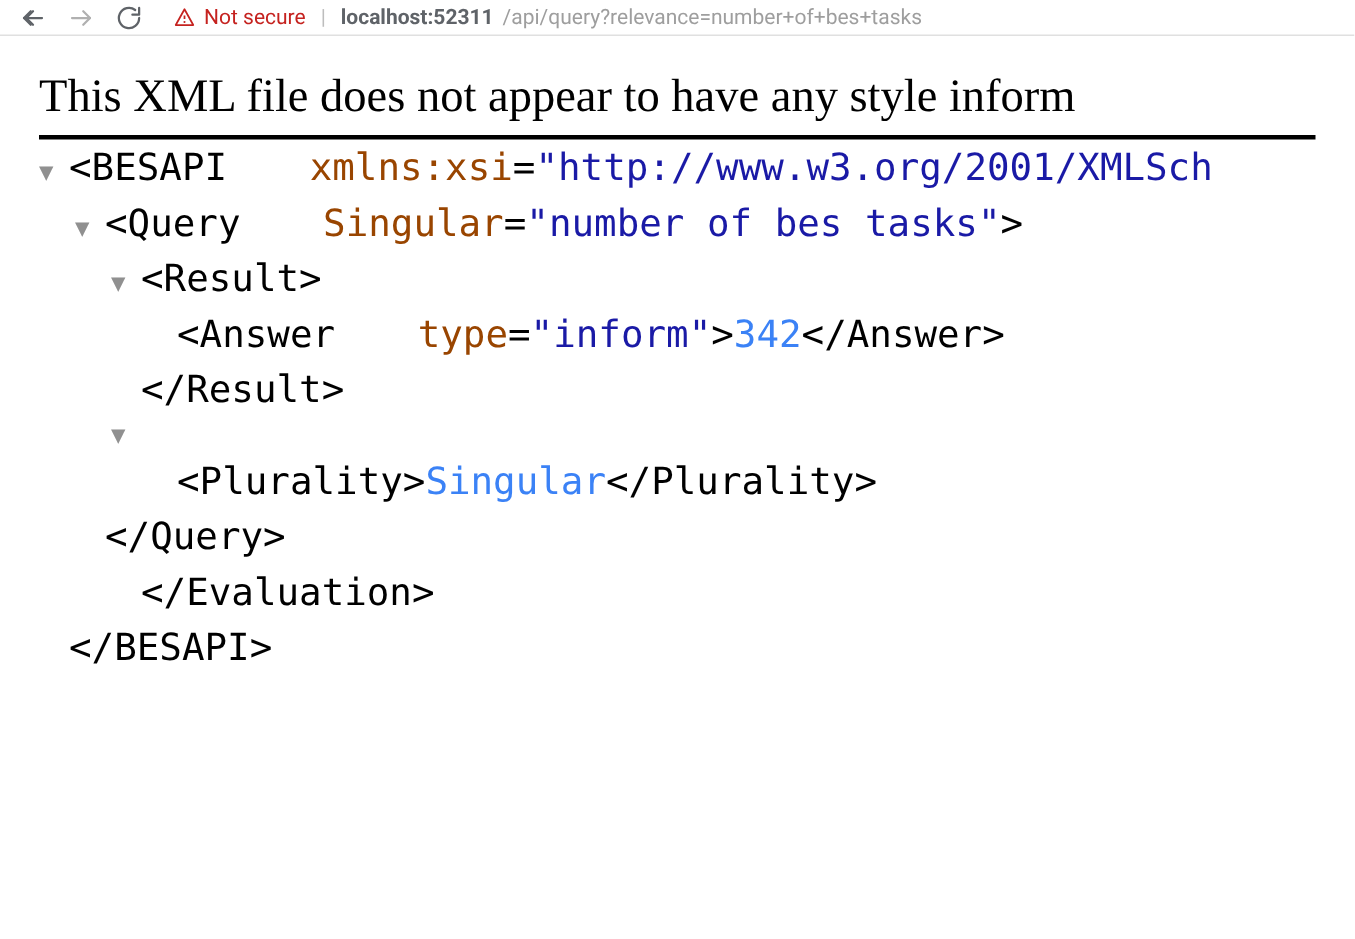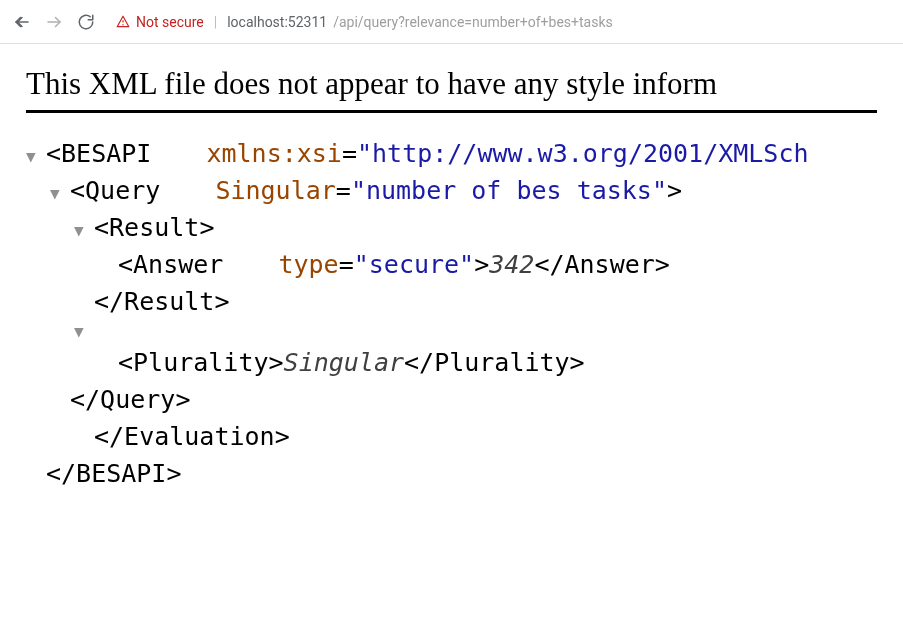--- a/index.html
+++ b/index.html
@@ -9,21 +9,21 @@
     }
     body {
       font-family: -apple-system, BlinkMacSystemFont, "Segoe UI", Roboto, sans-serif;
       background: #ffffff;
       width: 903px;
       overflow: hidden;
     }
     .browser-bar {
       display: flex;
       align-items: center;
-      height: 44px;
+      height: 24px;
       padding: 0 8px;
       border-bottom: 1px solid #e0e0e0;
       background: #ffffff;
       gap: 4px;
     }
     .nav-btn {
       width: 28px;
       height: 28px;
       display: flex;
       align-items: center;
@@ -51,34 +51,34 @@
     .not-secure {
       color: #c5221f;
       font-size: 14px;
     }
     .url-sep {
       color: #bdbdbd;
       margin: 0 4px;
     }
     .url-host {
       color: #5f6368;
+      font-weight: bold;
     }
     .url-path {
       color: #9e9e9e;
     }
     .content {
       padding: 22px 26px;
     }
     .banner {
       font-family: "Times New Roman", Times, serif;
       font-size: 31px;
       color: #000;
       padding-bottom: 8px;
       border-bottom: 3px solid #000;
-      margin-bottom: 22px;
       white-space: nowrap;
       overflow: hidden;
     }
     .xml {
       font-family: "Lucida Console", Consolas, Monaco, monospace;
       font-size: 25px;
       line-height: 1.48;
       white-space: nowrap;
       overflow: hidden;
     }
@@ -97,21 +97,21 @@
     .twisty-space {
       display: inline-block;
       width: 20px;
     }
     .ind1 { padding-left: 24px; }
     .ind2 { padding-left: 48px; }
     .ind3 { padding-left: 72px; }
     .tag { color: #000000; }
     .attr-name { color: #994500; margin-left: 40px; }
     .attr-val { color: #1a1aa6; }
-    .txt { color: #404040; font-style: italic; }
+    .txt { color: #3b82f6; }
   </style>
 </head>
 <body>
 
 <div class="browser-bar">
   <div class="nav-btn">
     <svg width="18" height="18" viewBox="0 0 24 24" fill="none" stroke="currentColor" stroke-width="2" stroke-linecap="round" stroke-linejoin="round">
         <polyline points="15 18 9 12 15 6" transform="translate(-3 0)"></polyline>
         <line x1="4" y1="12" x2="20" y2="12"></line>
         <polyline points="10 6 4 12 10 18"></polyline>
@@ -164,21 +164,21 @@
     </div>
 
     <div class="line ind2">
       <span class="twisty">▼</span>
       <span class="tag">&lt;<span>Result</span>&gt;</span>
     </div>
 
     <div class="line ind3">
       <span class="twisty-space"></span>
       <span>
-        <span class="tag">&lt;<span>Answer</span></span><span> </span><span class="attr-name">type</span><span class="tag">=</span><span class="attr-val">"<span>secure</span>"</span><span class="tag">&gt;</span><span class="txt">342</span><span class="tag">&lt;/<span>Answer</span>&gt;</span>
+        <span class="tag">&lt;<span>Answer</span></span><span> </span><span class="attr-name">type</span><span class="tag">=</span><span class="attr-val">"<span>inform</span>"</span><span class="tag">&gt;</span><span class="txt">342</span><span class="tag">&lt;/<span>Answer</span>&gt;</span>
       </span>
     </div>
 
     <div class="line ind2">
       <span class="twisty-space"></span>
       <span class="tag">&lt;/<span>Result</span>&gt;</span>
     </div>
 
     <div class="line ind2">
       <span class="twisty">▼</span>

